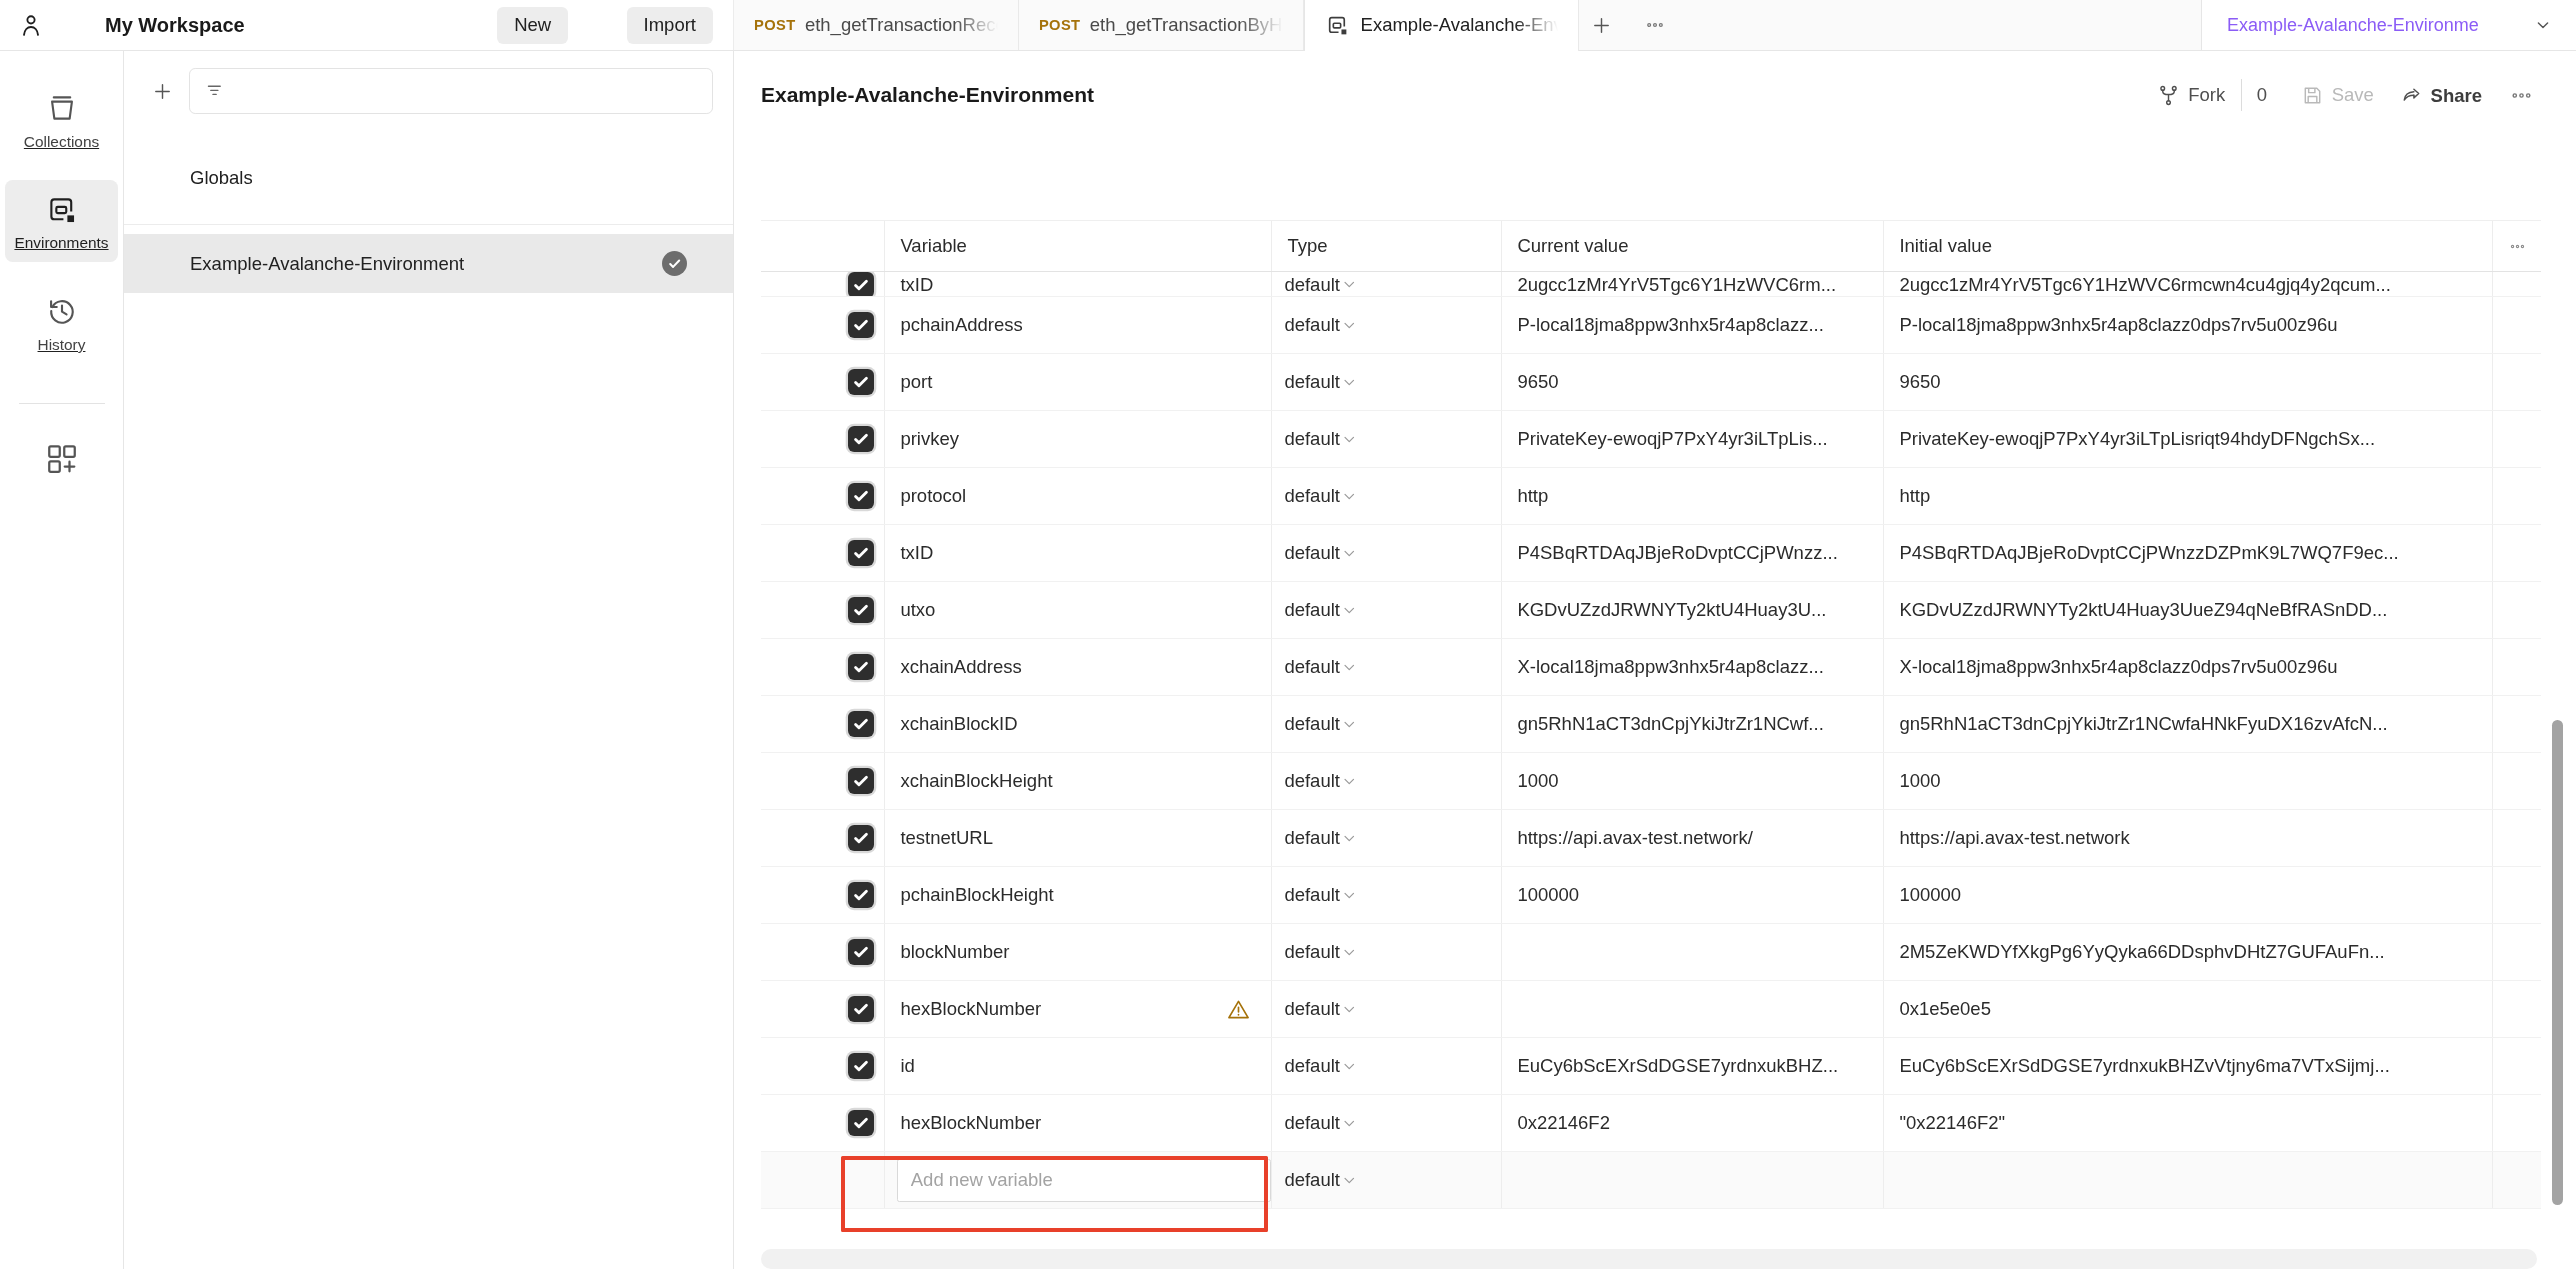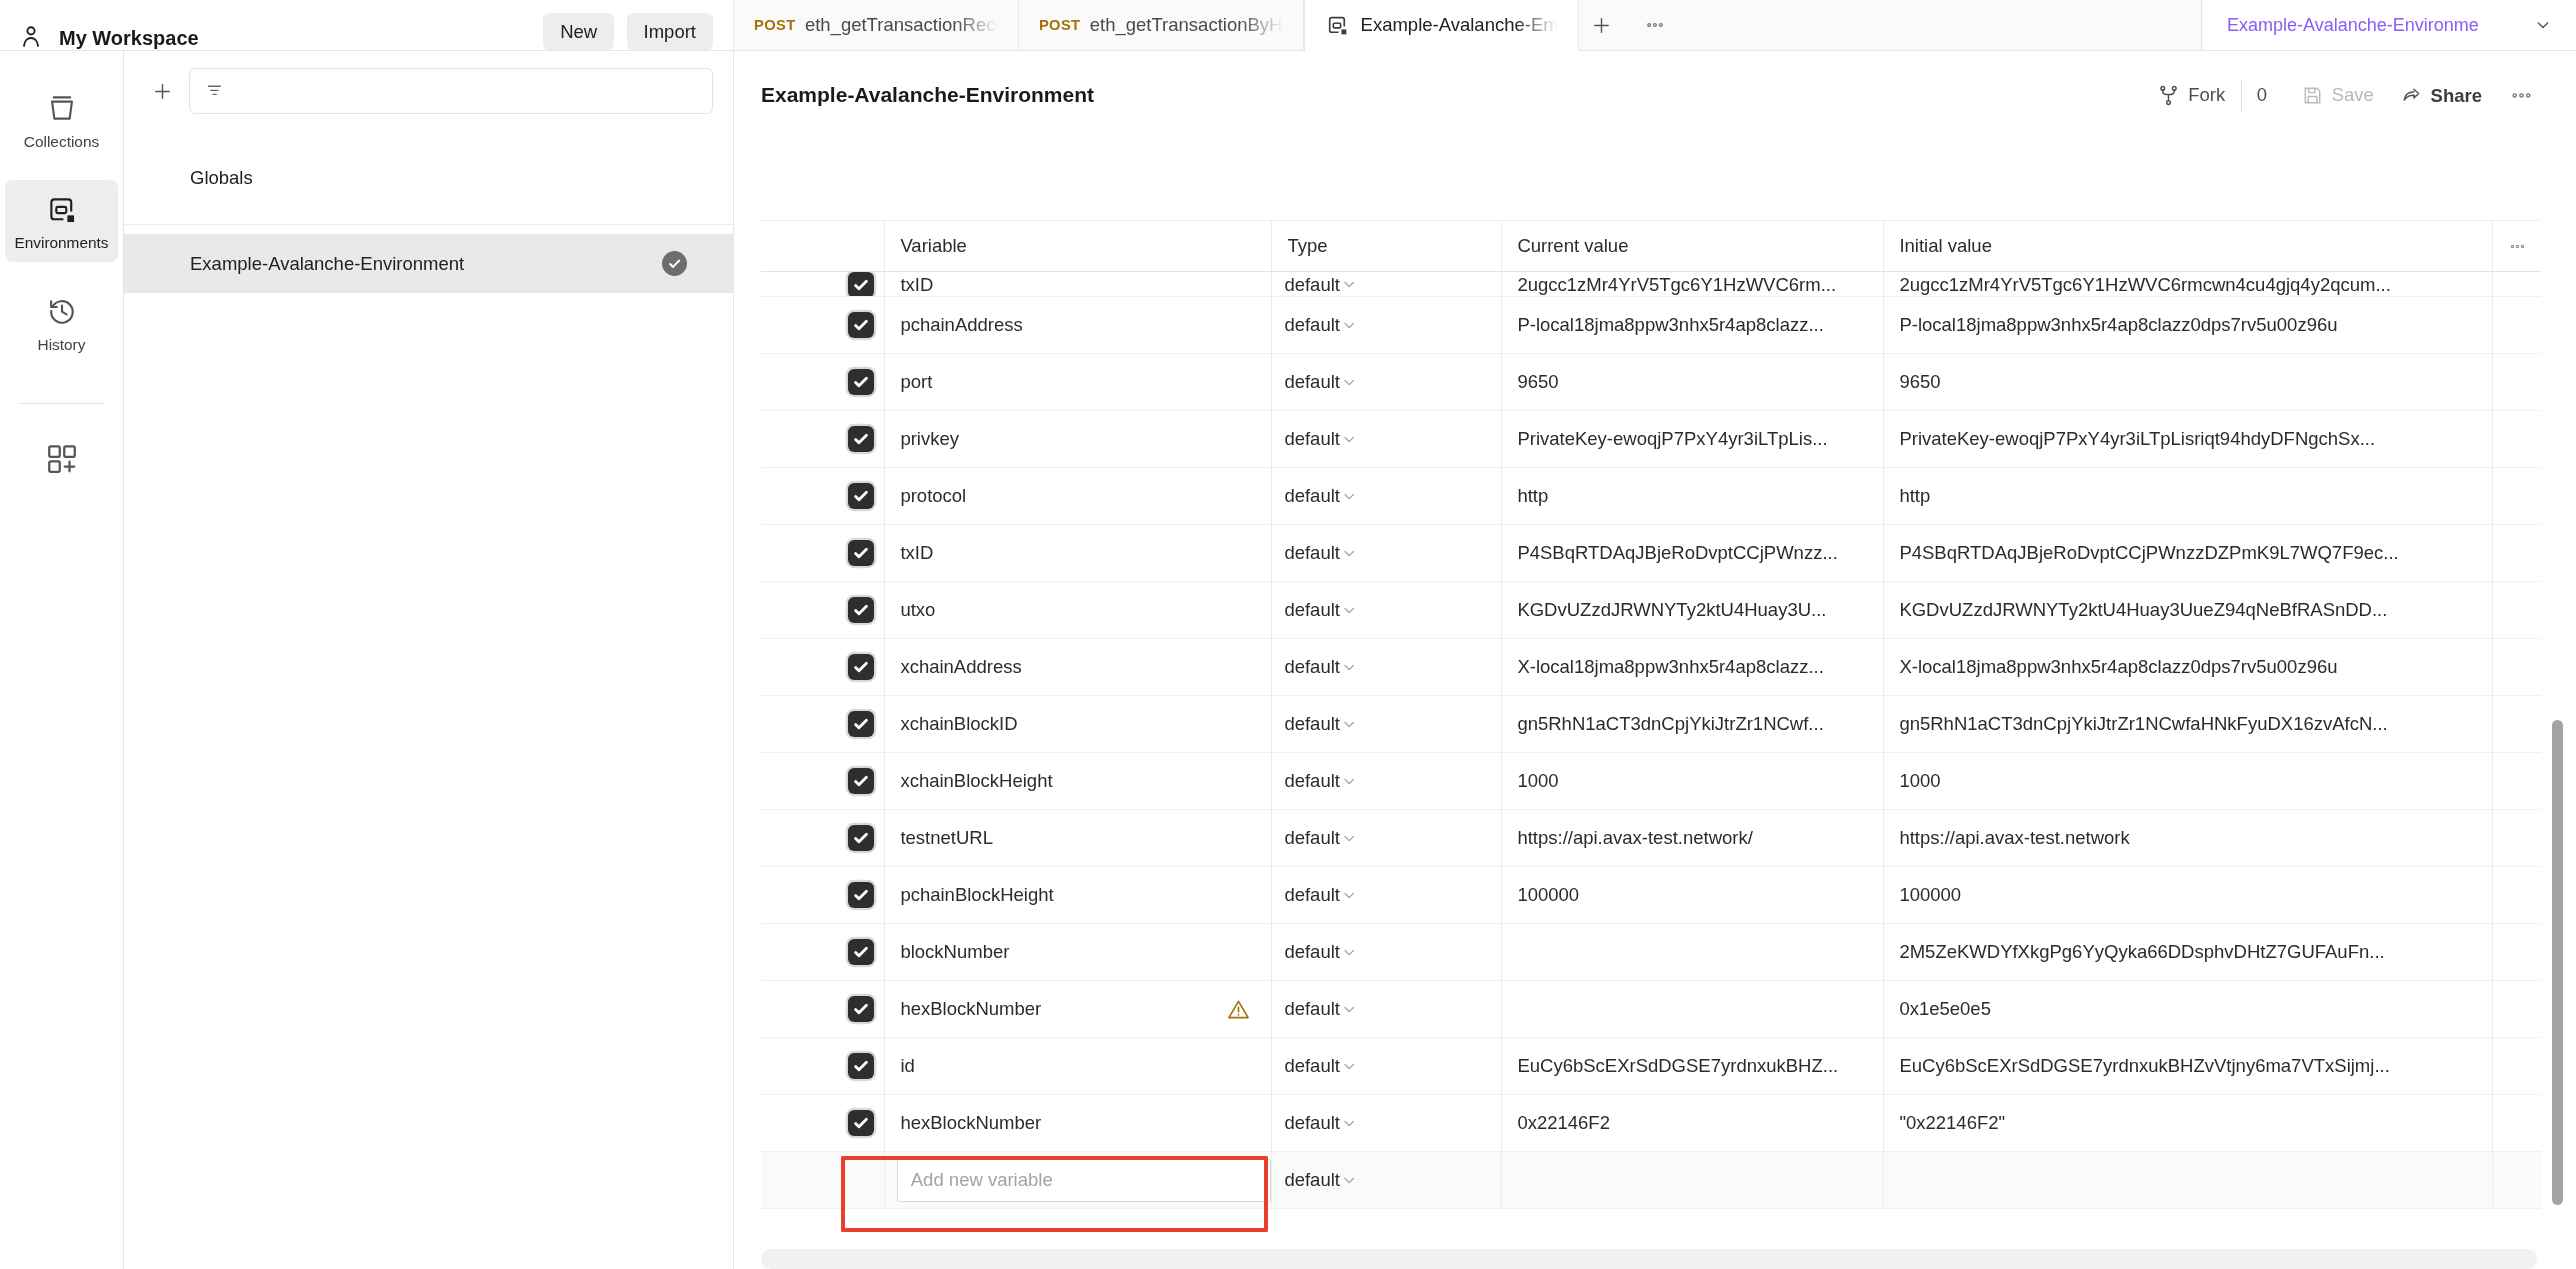--- a/index.html
+++ b/index.html
@@ -6,21 +6,21 @@
   html, body { width: 2576px; height: 1269px; overflow: hidden; }
   body {
     font-family: "Liberation Sans", "DejaVu Sans", sans-serif;
     background: #ffffff; color: #212121; position: relative;
   }
   svg { display: block; }
   .ico { display: inline-flex; align-items: center; justify-content: center; flex: none; }
 
   
   .topbar { height: 51px; display: flex; align-items: stretch; border-bottom: 0.8px solid #e6e6e6; background: #fff; position: relative; z-index: 5; }
-  .workspace { width: 734px; flex: none; display: flex; align-items: flex-end; padding: 0 20px 0 17px; border-right: 0.8px solid #ececec; }
+  .workspace { width: 734px; flex: none; display: flex; align-items: center; padding: 0 20px 0 17px; border-right: 0.8px solid #ececec; gap: 46px; }
   .workspace .title { font-size: 20px; font-weight: 700; margin-left: 14px; color: #1a1a1a; }
   .ws-spacer { flex: 1; }
   .btn { background: #ededed; border-radius: 6.2px; font-size: 18.5px; color: #212121; display: flex; align-items: center; justify-content: center; height: 37px; padding: 0 17px; cursor: pointer; }
   .btn + .btn { margin-left: 12.4px; }
 
   .tabs { flex: none; width: 1467px; display: flex; align-items: stretch; background: #fafafa; }
   .tab { display: flex; align-items: center; padding: 0 20px; border-right: 0.8px solid #e9e9e9; font-size: 18.5px; color: #4a4a4a; max-width: 293px; cursor: pointer; position: relative; }
   .tab .method { font-size: 14.7px; font-weight: 700; color: #a5720a; letter-spacing: 0.4px; margin-right: 9.3px; flex: none; }
   .tab .lblwrap { position: relative; overflow: hidden; white-space: nowrap; max-width: 193px; }
   .tab .lblwrap .fade { position: absolute; top: 0; right: 0; bottom: 0; width: 43px; background: linear-gradient(to right, rgba(250,250,250,0), #fafafa); }
@@ -32,21 +32,21 @@
   .tab-more { width: 62px; display: flex; align-items: center; justify-content: center; color: #777; cursor: pointer; }
   .tabs-filler { flex: 1; }
 
   .env-select { flex: 1; border-left: 0.8px solid #e6e6e6; background: #fff; display: flex; align-items: center; padding: 0 23px 0 25px; cursor: pointer; }
   .env-select .val { font-size: 18px; color: #8b5cf6; white-space: nowrap; overflow: hidden; flex: 1; }
   .env-select .ico { color: #555; margin-left: 10.8px; }
 
   
   .app-body { display: flex; height: 1219px; }
 
-  .rail { width: 124px; flex: none; border-right: 0.8px solid #e6e6e6; padding-top: 28px; display: flex; flex-direction: column; align-items: center; }
+  .rail { width: 124px; flex: none; border-right: 0.8px solid #e6e6e6; padding-top: 28px; display: flex; flex-direction: column; align-items: center; text-decoration: underline; }
   .rail-item { width: 113px; border-radius: 7.7px; padding: 12.4px 0 9.3px; display: flex; flex-direction: column; align-items: center; color: #555; cursor: pointer; margin-bottom: 20px; }
   .rail-item .lbl { font-size: 15.4px; margin-top: 7.7px; color: #424242; }
   .rail-item.active { background: #ededed; color: #1f1f1f; }
   .rail-item.active .lbl { color: #1f1f1f; }
   .rail-divider { width: 86px; border-top: 0.8px solid #e3e3e3; margin: 20px 0 37px; }
   .rail-explore { color: #555; cursor: pointer; }
 
   
   .sidebar { width: 610px; flex: none; border-right: 0.8px solid #e6e6e6; padding-top: 17px; }
   .sidebar-head { display: flex; align-items: center; padding: 0 20px 0 21.6px; }

